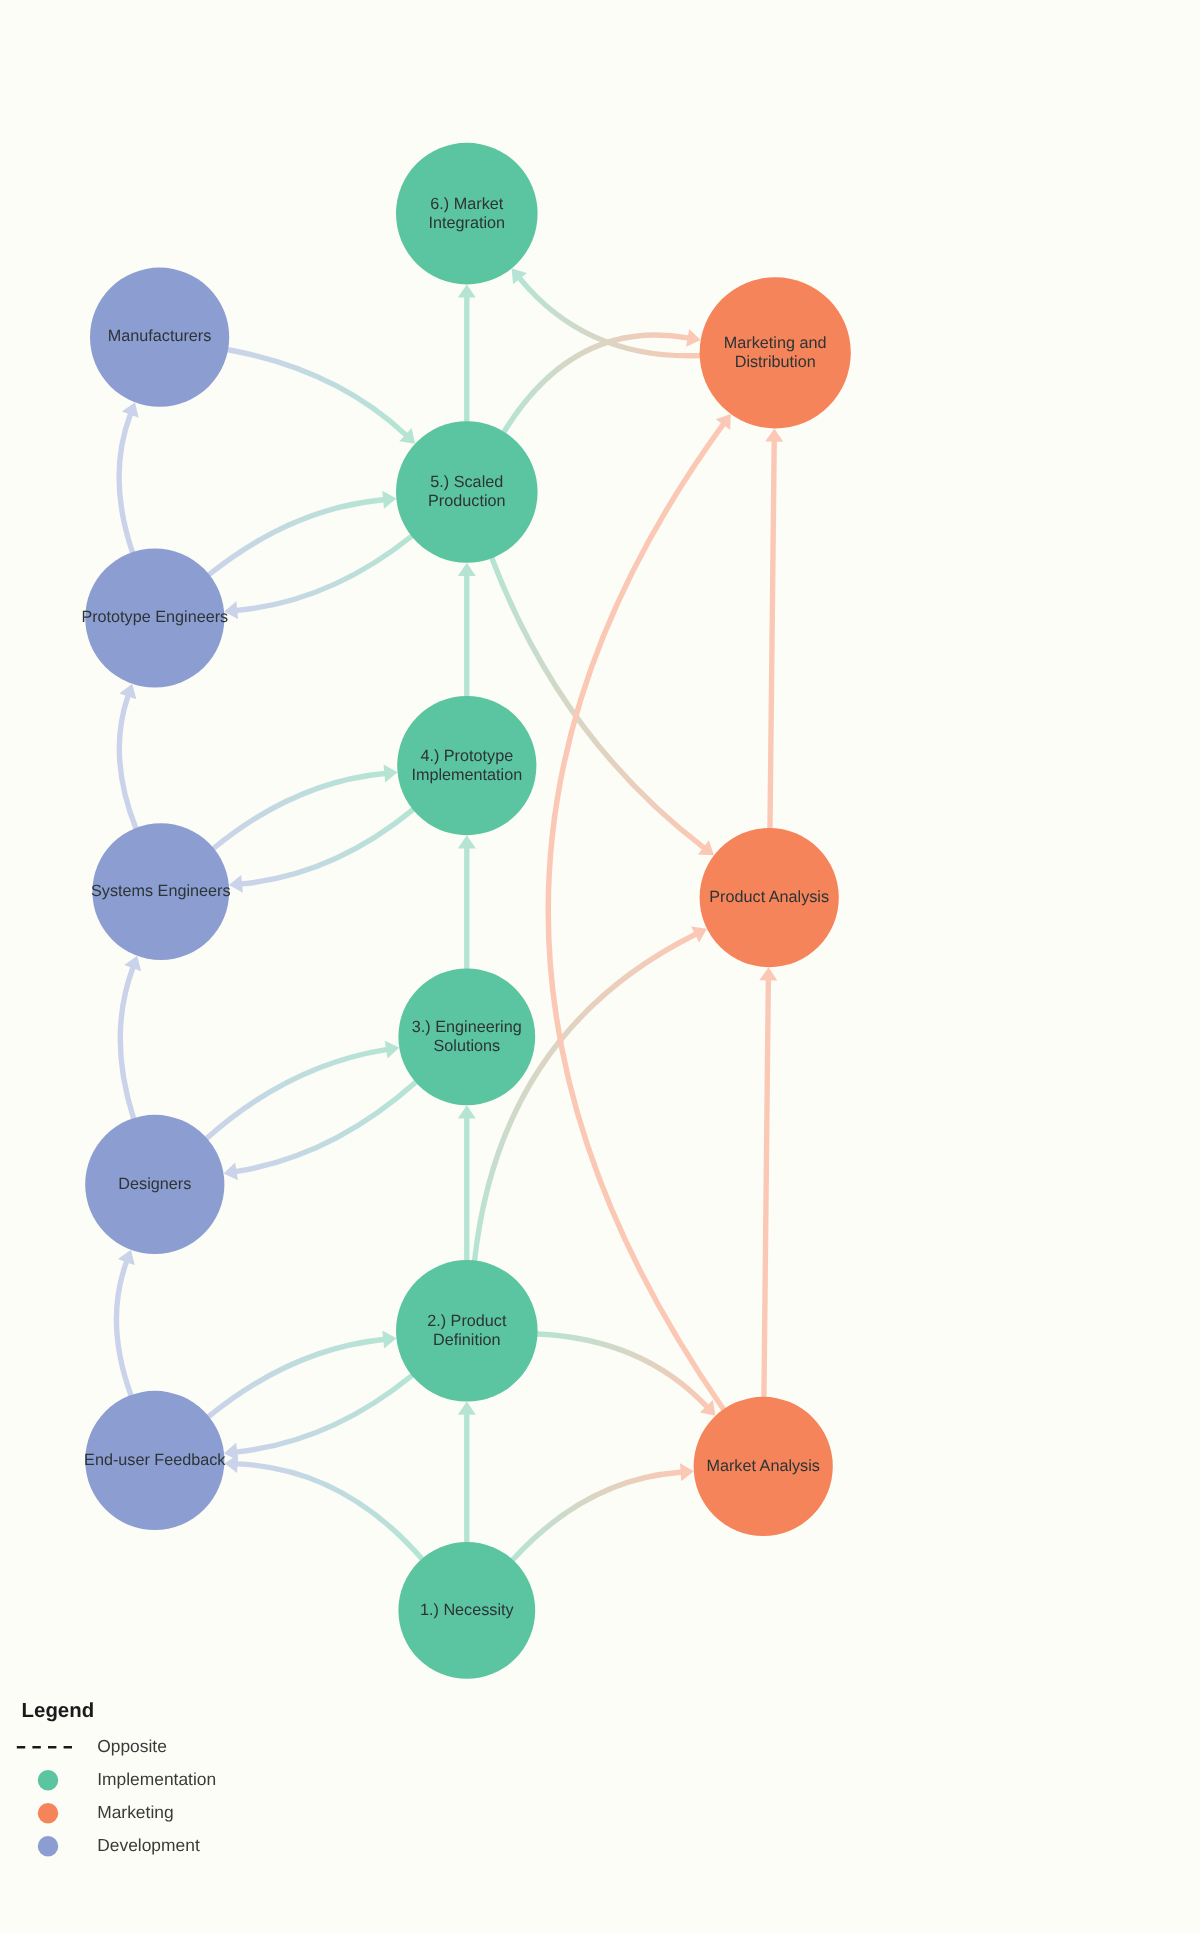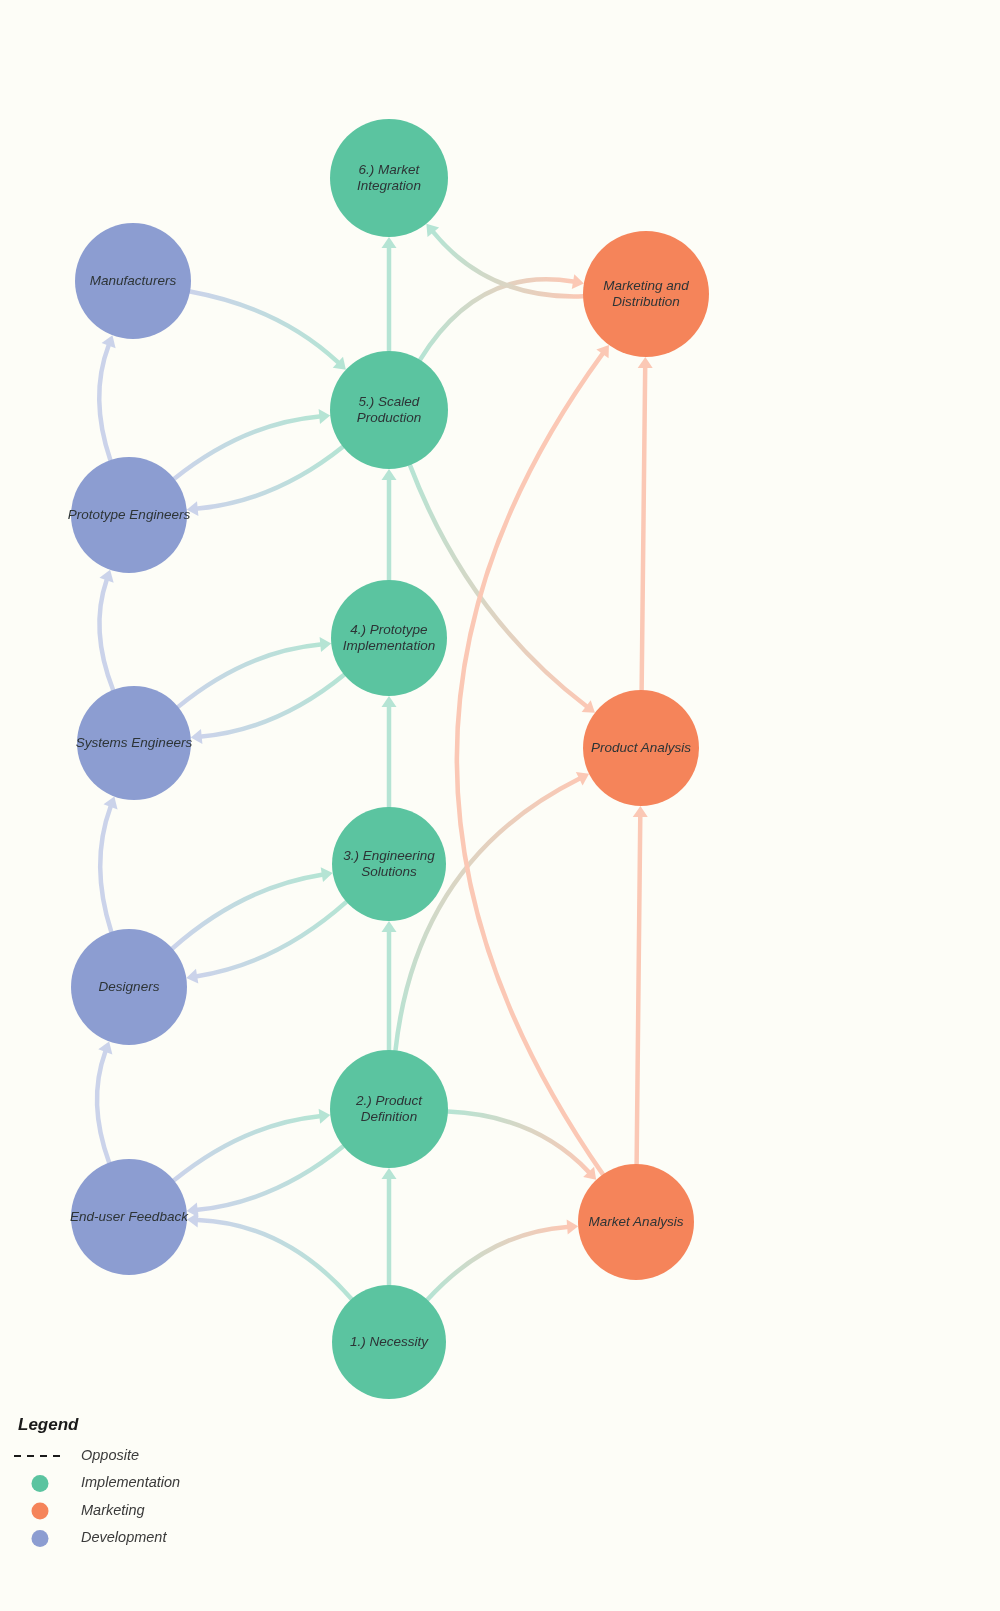--- a/index.html
+++ b/index.html
@@ -3,21 +3,21 @@
 <meta charset="utf-8">
 <style>
   html,body{margin:0;padding:0;}
   body{
     width:1000px;height:1611px;
     background:#FDFDF7;
     font-family:"Liberation Sans",sans-serif;
     overflow:hidden;
     position:relative;
   }
-  #stage{position:absolute;left:0;top:0;width:1000px;height:1611px;font-style:italic;}
+  #stage{position:absolute;left:0;top:0;width:1000px;height:1611px;}
   svg#graph{position:absolute;left:0;top:0;width:1000px;height:1611px;}
   .node-label{
     font-size:13.5px;
     fill:#2d3436;
     text-anchor:middle;
     dominant-baseline:middle;
     pointer-events:none;
   }
   .legend-title{
     font-size:17px;font-weight:bold;fill:#1a1a1a;

